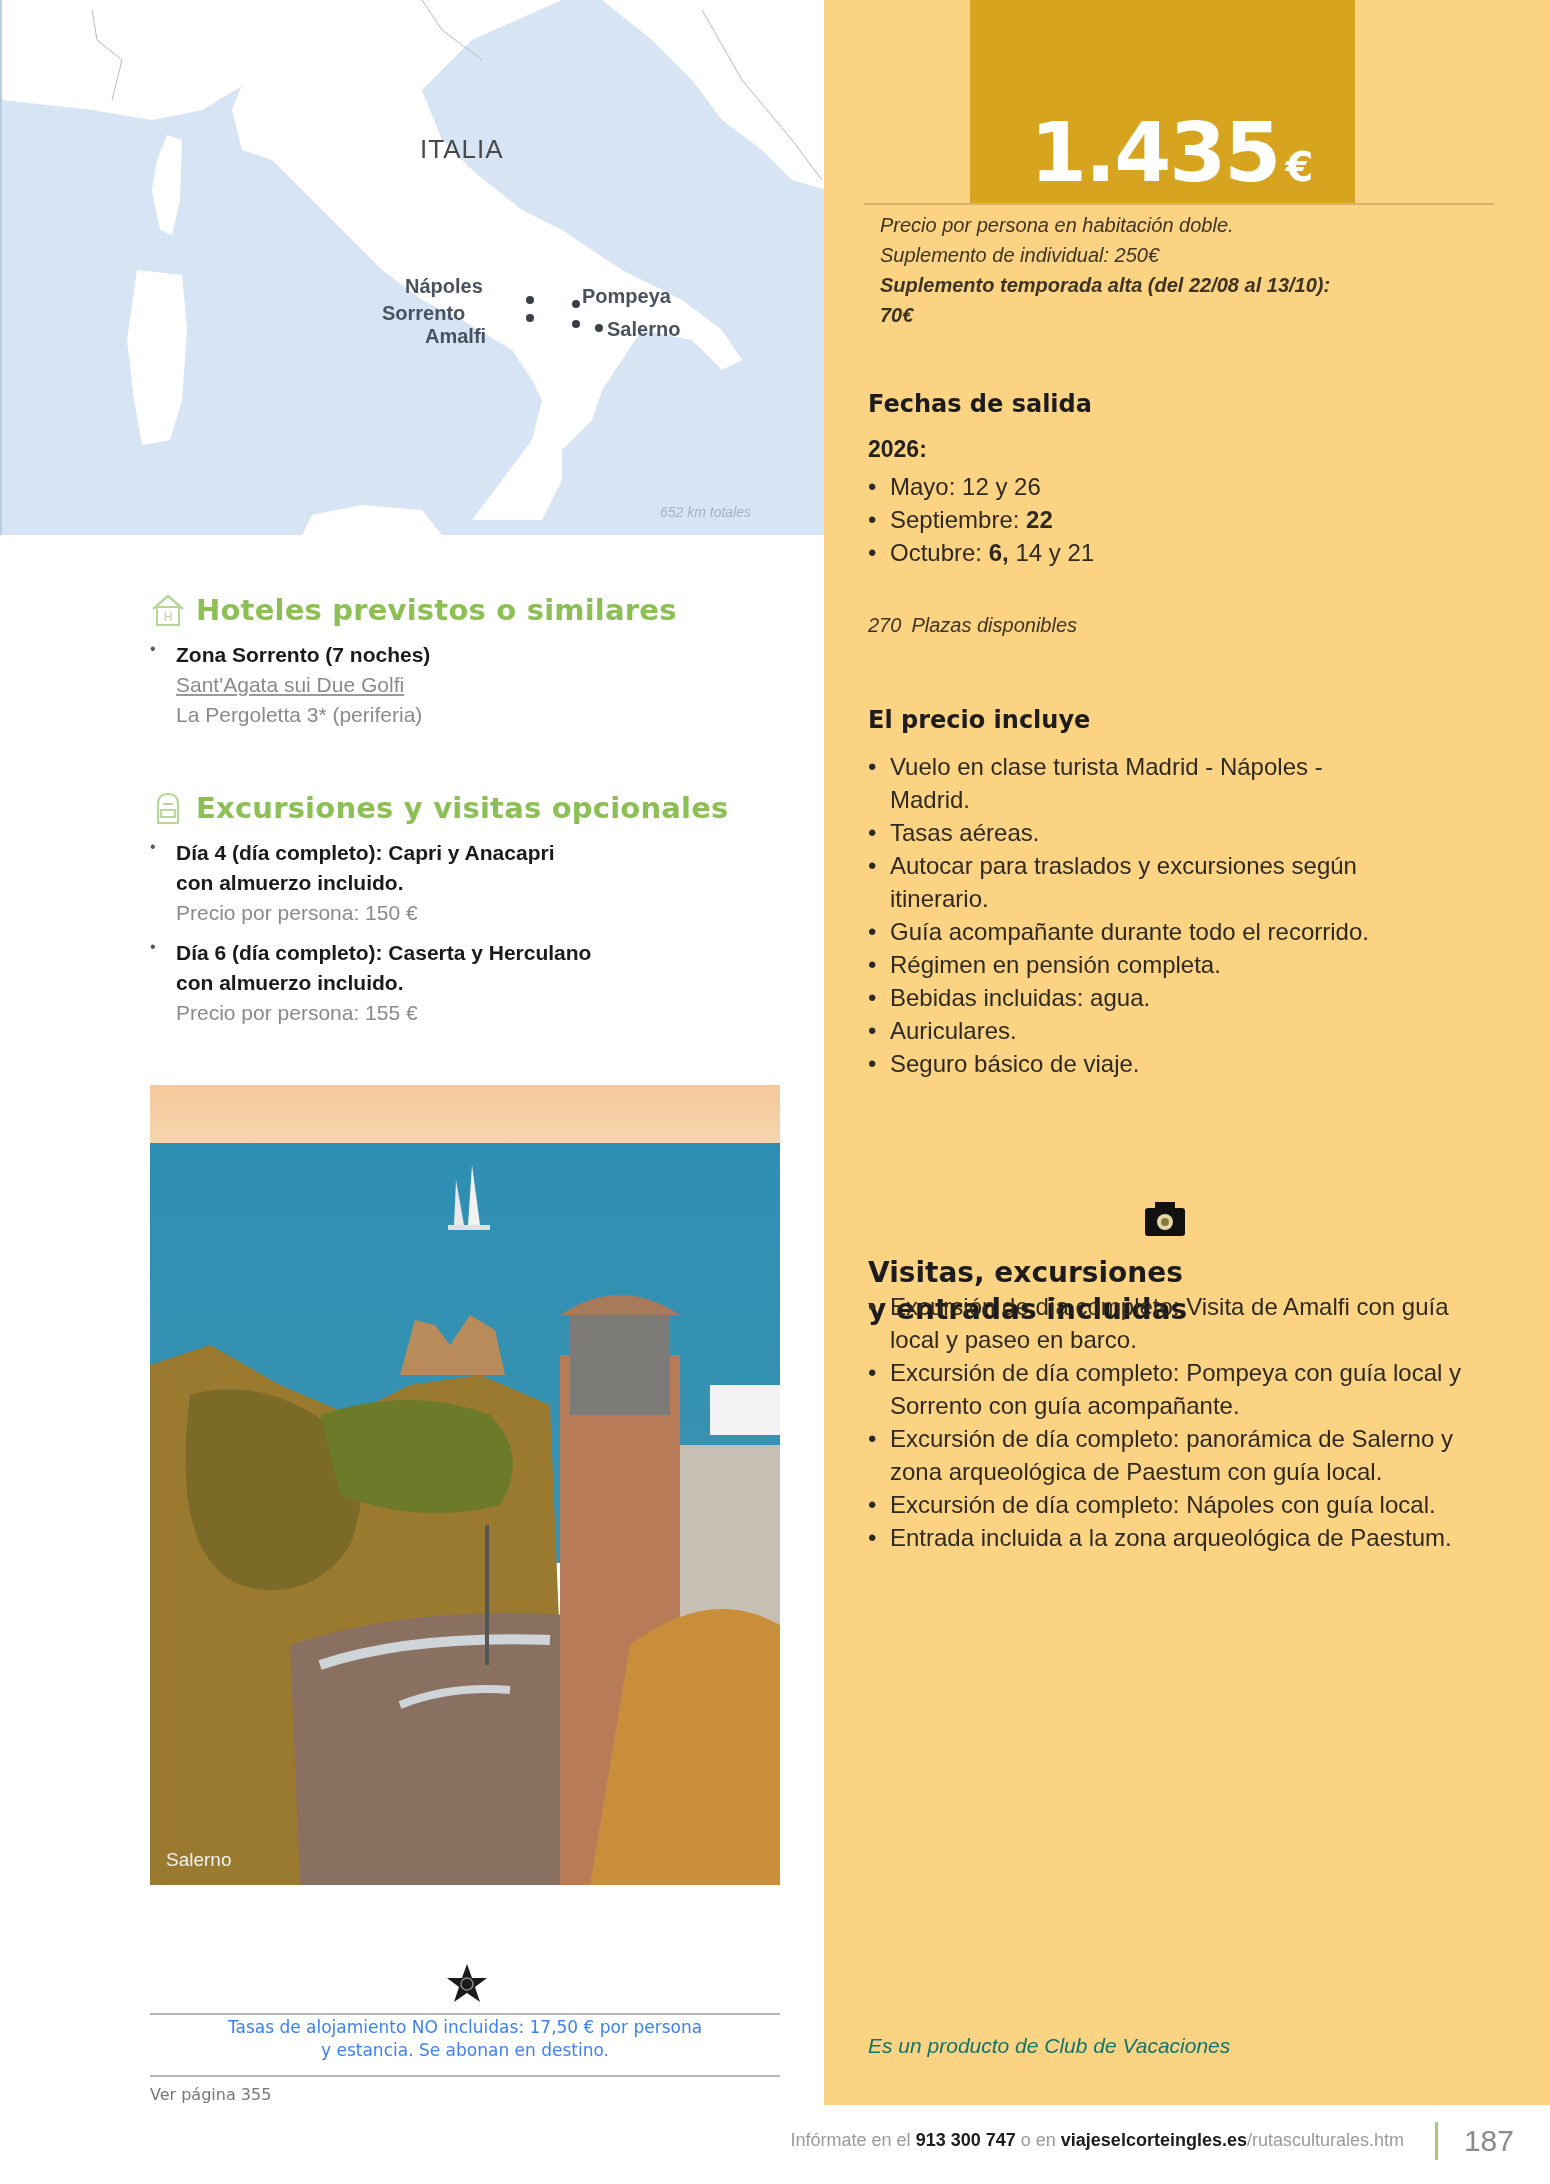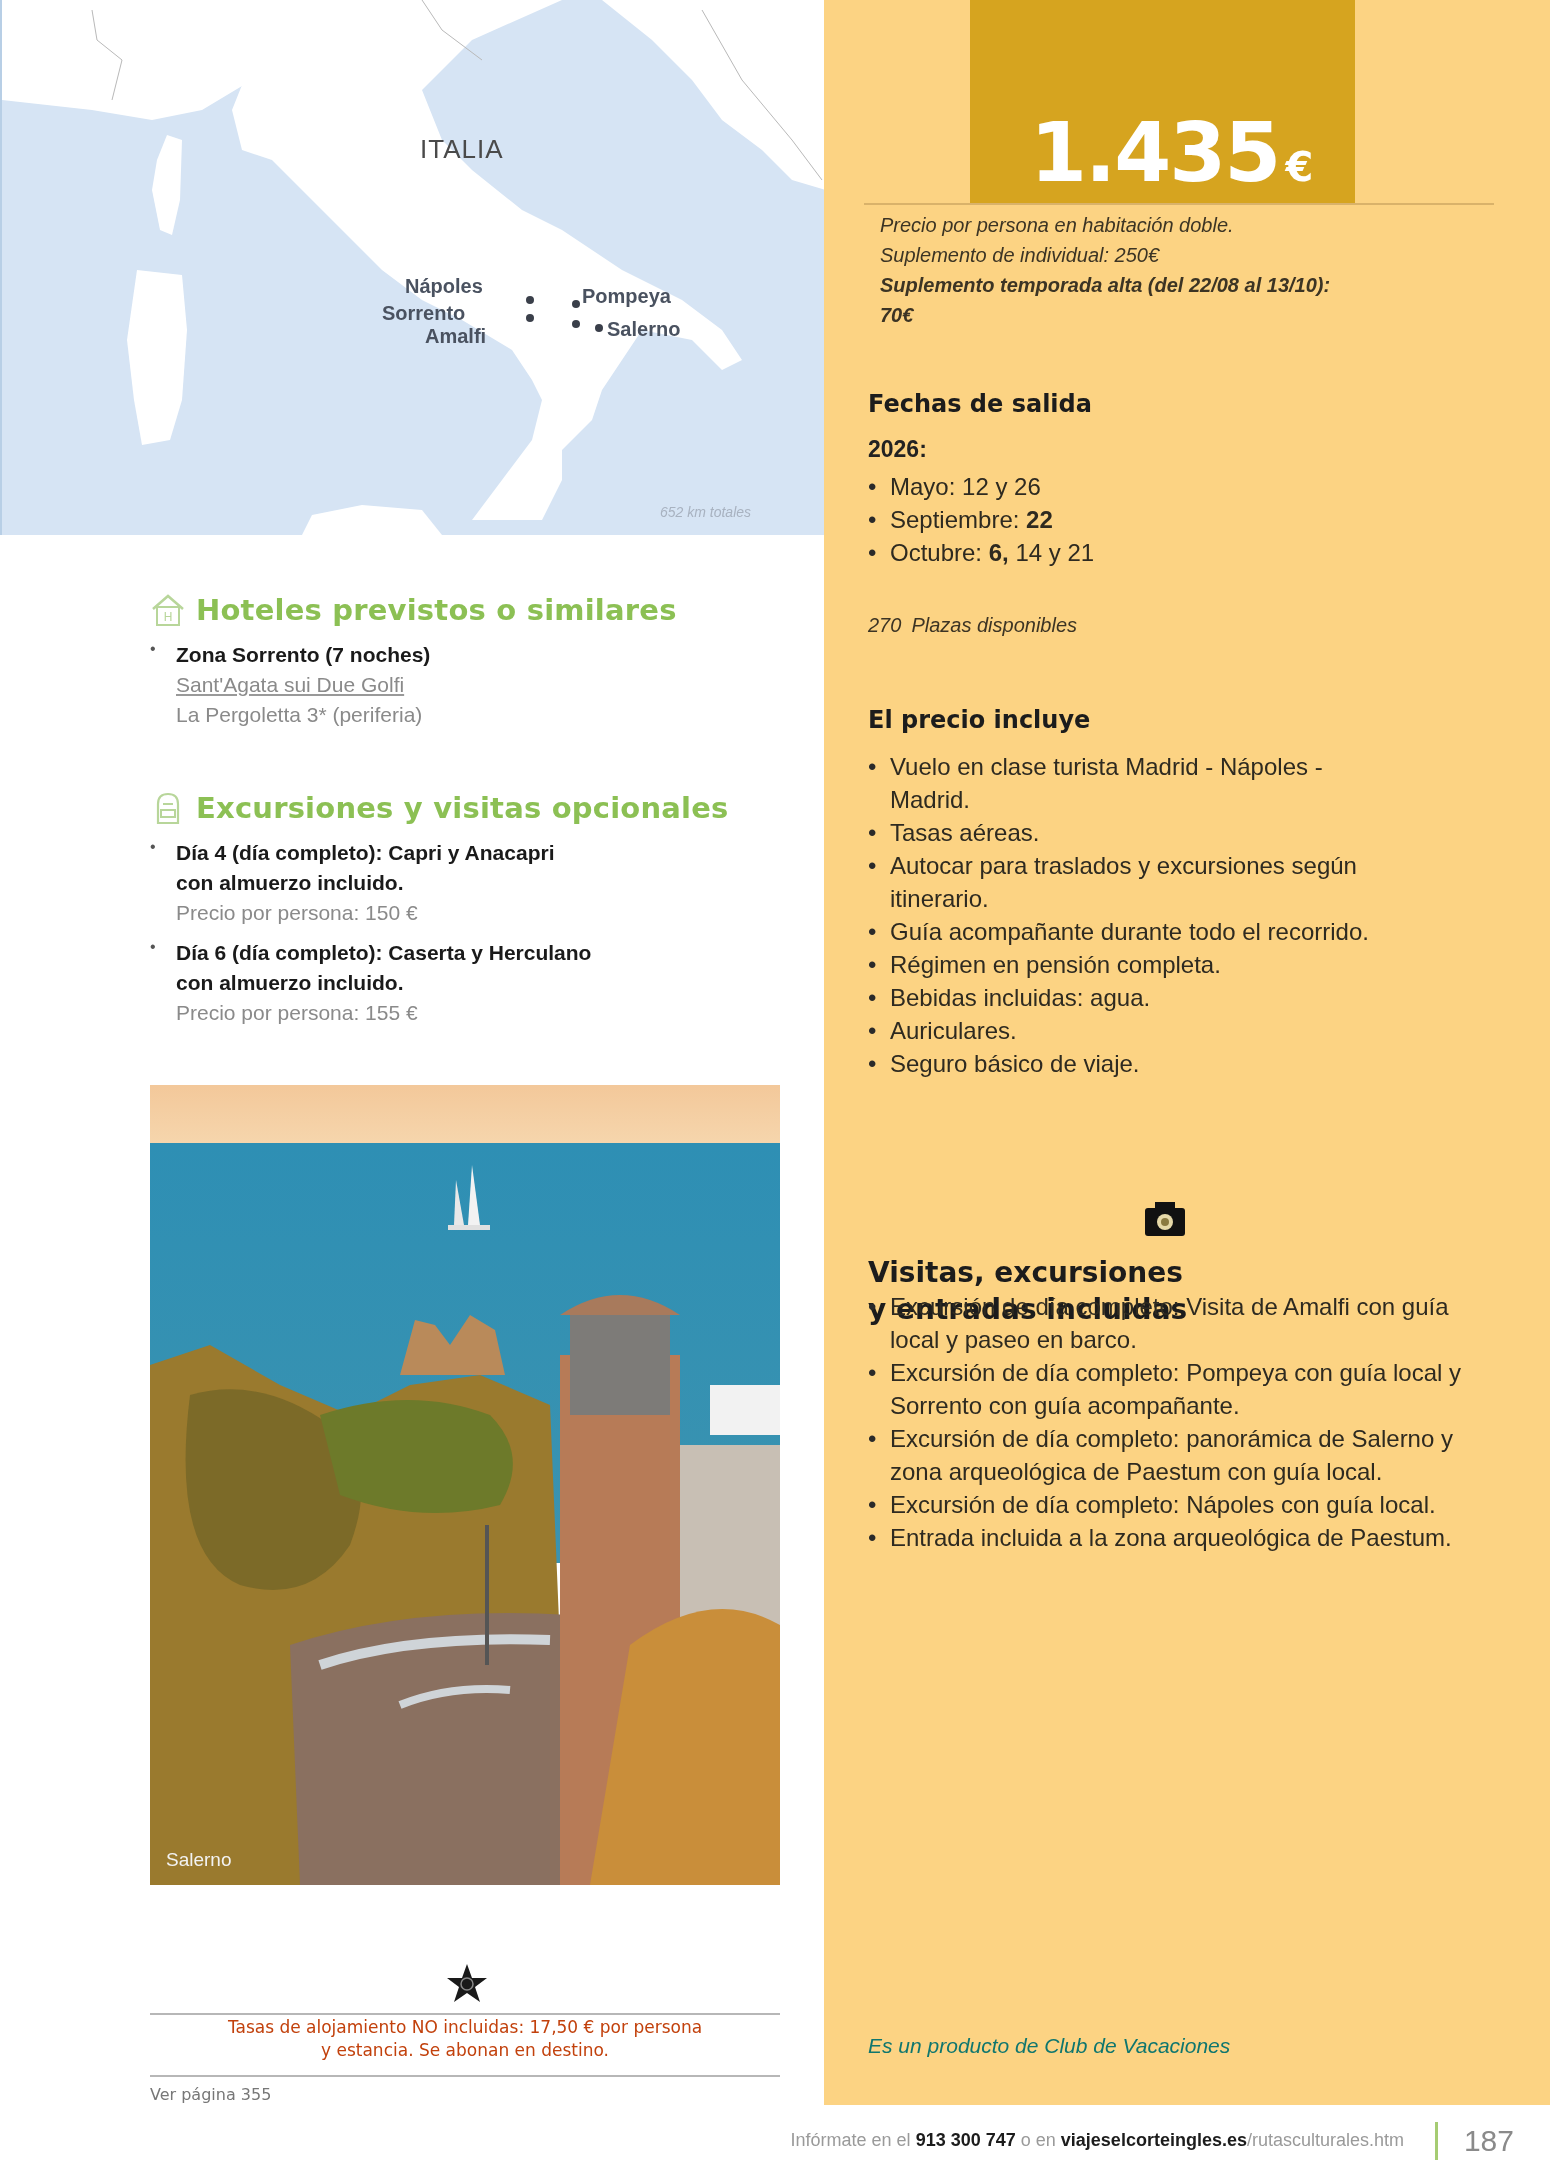--- a/index.html
+++ b/index.html
@@ -28,21 +28,21 @@
   .bullet-list li::before { content: "•"; position: absolute; left: 0; top: 0; color: #555; }
   .strong-line { font-weight: bold; font-size: 21px; color: #1a1a1a; line-height: 30px; }
   .grey-line { font-size: 21px; color: #8a8a8a; line-height: 30px; }
   .link-line { text-decoration: underline; text-decoration-color: #999; }
 
   .photo { position: absolute; left: 150px; top: 1085px; width: 630px; height: 800px; overflow: hidden; }
   .photo-caption { position: absolute; left: 16px; bottom: 14px; font-size: 19px; color: #f2f2f2; }
 
   .star-logo { position: absolute; left: 445px; top: 1962px; width: 44px; height: 44px; }
   .hr { position: absolute; left: 150px; width: 630px; height: 2px; background: #b7b7b7; }
-  .tax-note { position: absolute; left: 150px; top: 2016px; width: 630px; text-align: center; font-family: "DejaVu Sans", sans-serif; font-size: 17px; line-height: 23px; color: #c2410c; }
+  .tax-note { position: absolute; left: 150px; top: 2016px; width: 630px; text-align: center; font-family: "DejaVu Sans", sans-serif; font-size: 17px; line-height: 23px; color: #3b82f6; }
   .see-page { position: absolute; left: 150px; top: 2085px; font-family: "DejaVu Sans", sans-serif; font-size: 16px; color: #777; }
 
   
   .panel { position: absolute; left: 824px; top: 0; width: 726px; height: 2105px; background: #fcd383; }
   .price-box { position: absolute; left: 146px; top: 0; width: 385px; height: 203px; background: #d6a41f; }
   .price-value { position: absolute; left: 60px; top: 112px; font-family: "DejaVu Sans", sans-serif; font-weight: bold; font-size: 82px; color: #ffffff; letter-spacing: -2px; line-height: 1; }
   .price-currency { font-size: 40px; margin-left: 6px; }
   .price-rule { position: absolute; left: 40px; top: 203px; width: 630px; height: 2px; background: #d9b26a; }
   .price-notes { position: absolute; left: 56px; top: 210px; font-size: 20px; line-height: 30px; color: #3c3424; font-style: italic; }
   .price-notes .b { font-weight: bold; }

